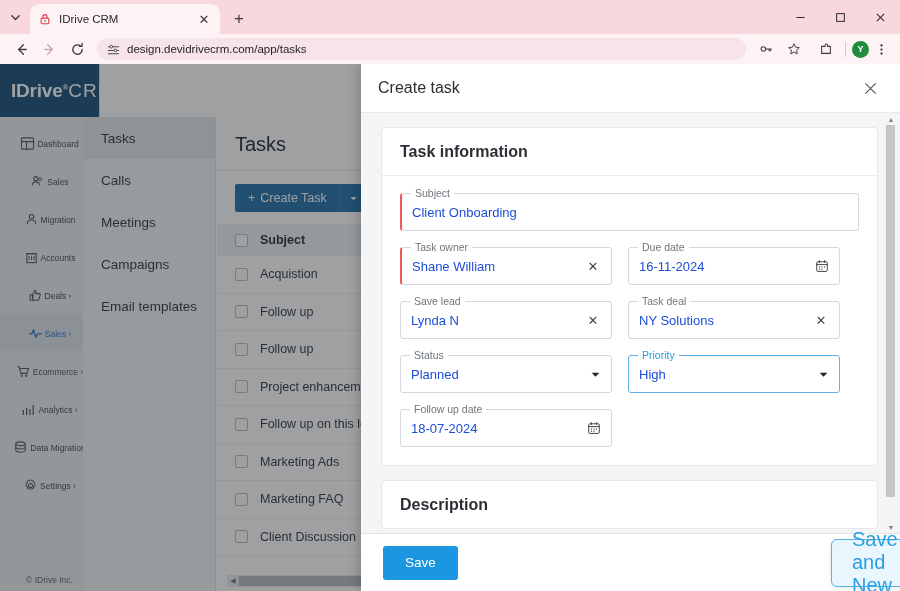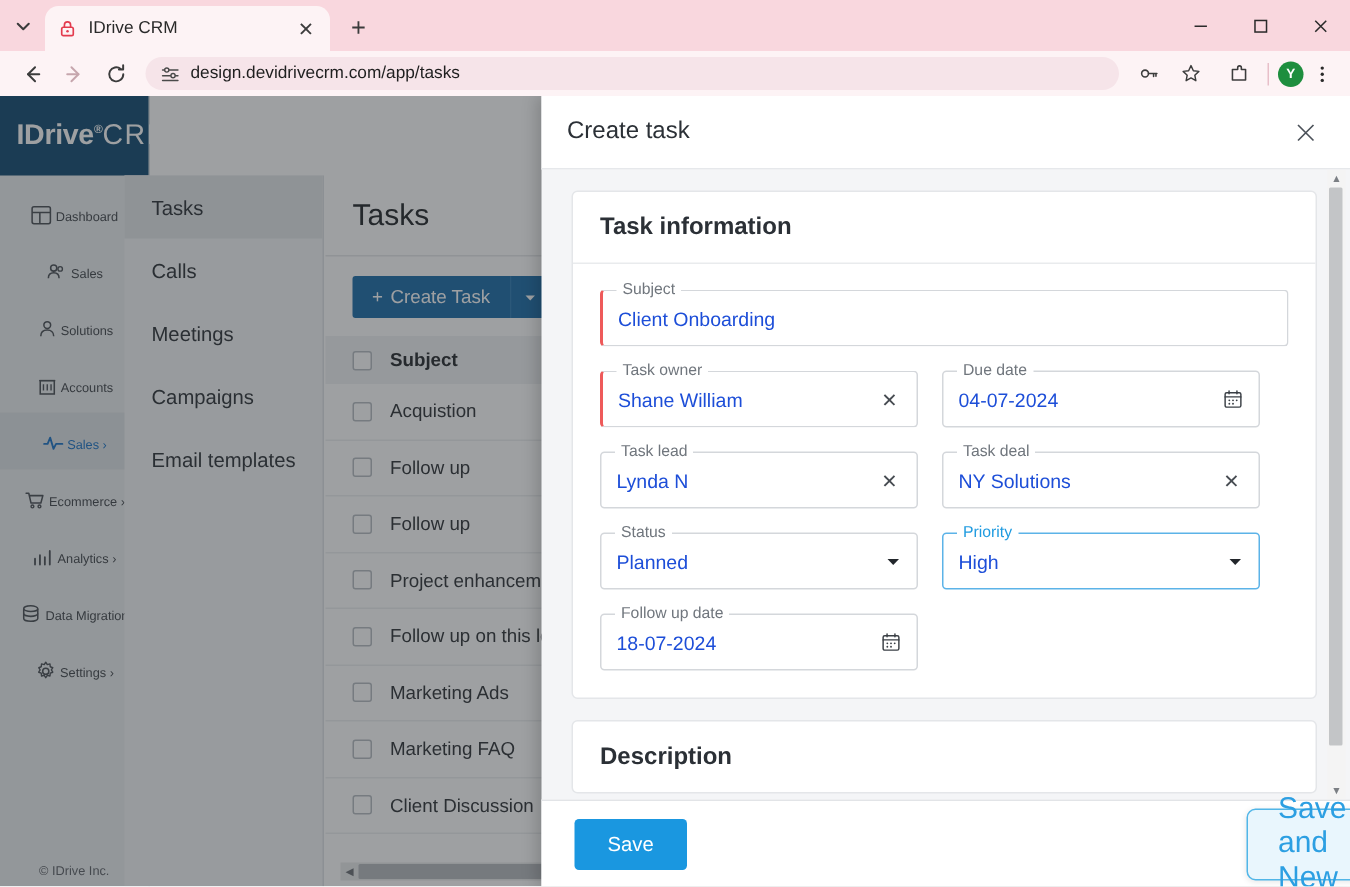--- a/index.html
+++ b/index.html
@@ -380,31 +380,38 @@
                 <circle cx="10.8" cy="5.6" r="1.6" stroke="currentColor" stroke-width="1" fill="none"></circle>
               </svg></span>
           <span class="lbl">Sales</span>
         </div>
 
         <div class="nav-item">
           <span class="ic"><svg width="15" height="15" viewBox="0 0 16 16">
                 <circle cx="8" cy="5" r="2.4" stroke="currentColor" stroke-width="1.1" fill="none"></circle>
                 <path d="M3.4 13 C3.4 9.9 5.5 8.5 8 8.5 C10.5 8.5 12.6 9.9 12.6 13" stroke="currentColor" stroke-width="1.1" fill="none"></path>
               </svg></span>
-          <span class="lbl">Solutions</span>
+          <span class="lbl">Migration</span>
         </div>
 
         <div class="nav-item">
           <span class="ic"><svg width="15" height="15" viewBox="0 0 16 16">
                 <rect x="3" y="4" width="10" height="9.5" stroke="currentColor" stroke-width="1.1" fill="none"></rect>
                 <path d="M5.3 6.5 V11 M8 6.5 V11 M10.7 6.5 V11 M2.3 4 H13.7" stroke="currentColor" stroke-width="1"></path>
               </svg></span>
           <span class="lbl">Accounts</span>
         </div>
 
+        <div class="nav-item">
+          <span class="ic"><svg width="15" height="15" viewBox="0 0 16 16">
+                <path d="M5 7.2 L7.3 2.5 C8.6 2.5 8.8 4 8.2 6 H12 C12.8 6 13.3 6.8 13 7.6 L11.7 11.8 C11.5 12.6 10.9 13 10.2 13 H5 Z" stroke="currentColor" stroke-width="1.1" fill="none" stroke-linejoin="round"></path>
+                <rect x="2.3" y="7.2" width="2.7" height="5.8" stroke="currentColor" stroke-width="1.1" fill="none"></rect>
+              </svg></span>
+          <span class="lbl">Deals ›</span>
+        </div>
 
         <div class="nav-item active">
           <span class="ic"><svg width="15" height="15" viewBox="0 0 16 16">
                 <path d="M1.5 8.5 H4 L5.8 4 L8.2 12 L10 8.5 H14.5" stroke="currentColor" stroke-width="1.3" fill="none" stroke-linecap="round" stroke-linejoin="round"></path>
               </svg></span>
           <span class="lbl">Sales ›</span>
         </div>
 
         <div class="nav-item">
           <span class="ic"><svg width="15" height="15" viewBox="0 0 16 16">
@@ -531,38 +538,38 @@
             </div>
 
             <div class="field-row">
               <div class="field half required">
                 <span class="field-label">Task owner</span>
                 <span class="field-value">Shane William</span>
                 <span class="field-clear">✕</span>
               </div>
               <div class="field half">
                 <span class="field-label">Due date</span>
-                <span class="field-value">04-07-2024</span>
+                <span class="field-value">16-11-2024</span>
                 <span class="field-cal">
                   <svg width="14" height="14" viewBox="0 0 16 16">
                       <rect x="2" y="3.2" width="12" height="11" rx="1.2" stroke="currentColor" stroke-width="1.1" fill="none"></rect>
                       <path d="M2 6.4 H14 M5 1.8 V4 M11 1.8 V4" stroke="currentColor" stroke-width="1.1" stroke-linecap="round"></path>
                       <circle cx="5.2" cy="9" r="0.7" fill="currentColor"></circle>
                       <circle cx="8" cy="9" r="0.7" fill="currentColor"></circle>
                       <circle cx="10.8" cy="9" r="0.7" fill="currentColor"></circle>
                       <circle cx="5.2" cy="11.6" r="0.7" fill="currentColor"></circle>
                       <circle cx="8" cy="11.6" r="0.7" fill="currentColor"></circle>
                     </svg>
                 </span>
               </div>
             </div>
 
             <div class="field-row">
               <div class="field half">
-                <span class="field-label">Task lead</span>
+                <span class="field-label">Save lead</span>
                 <span class="field-value">Lynda N</span>
                 <span class="field-clear">✕</span>
               </div>
               <div class="field half">
                 <span class="field-label">Task deal</span>
                 <span class="field-value">NY Solutions</span>
                 <span class="field-clear">✕</span>
               </div>
             </div>
 

